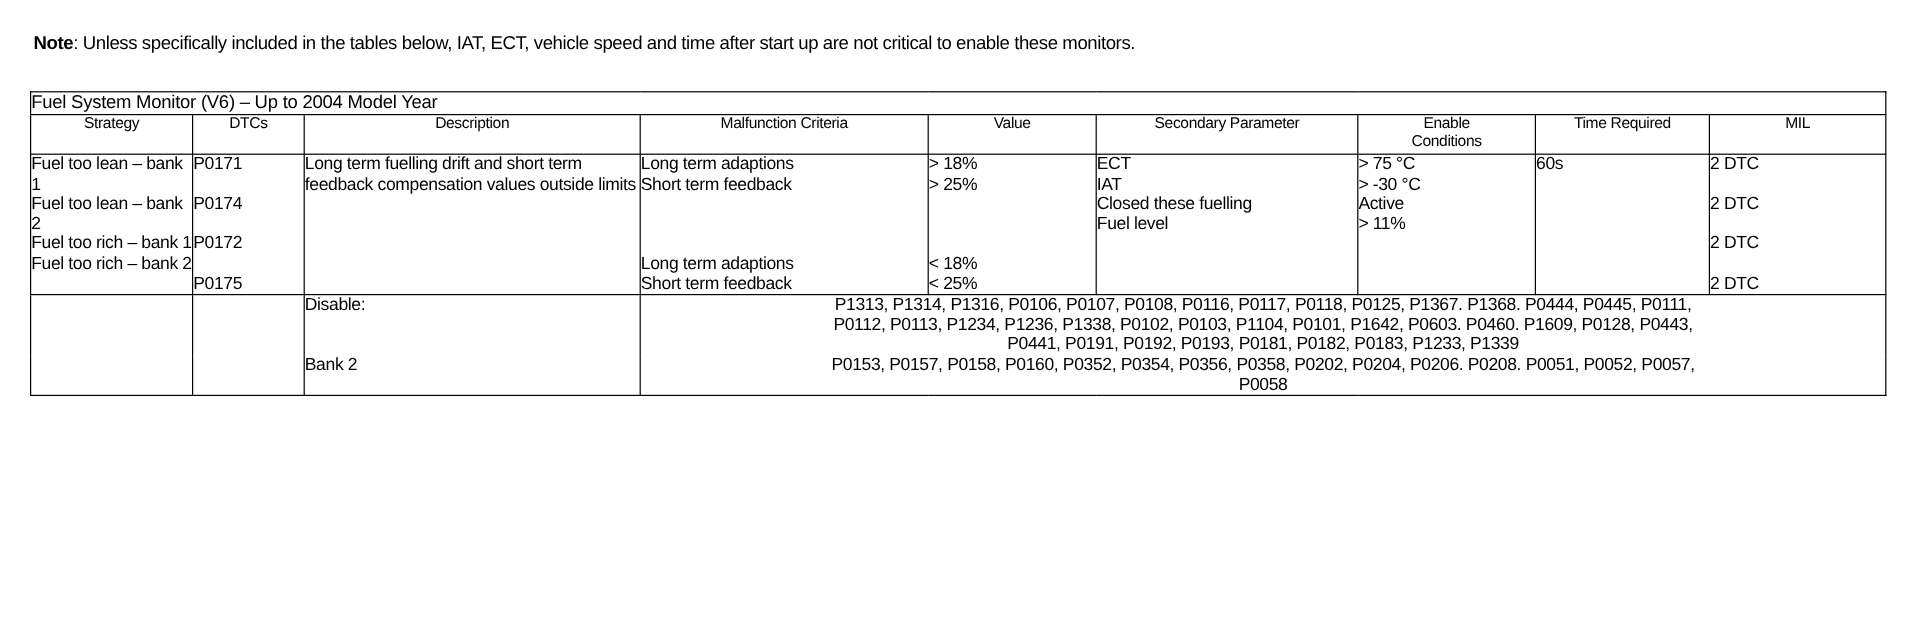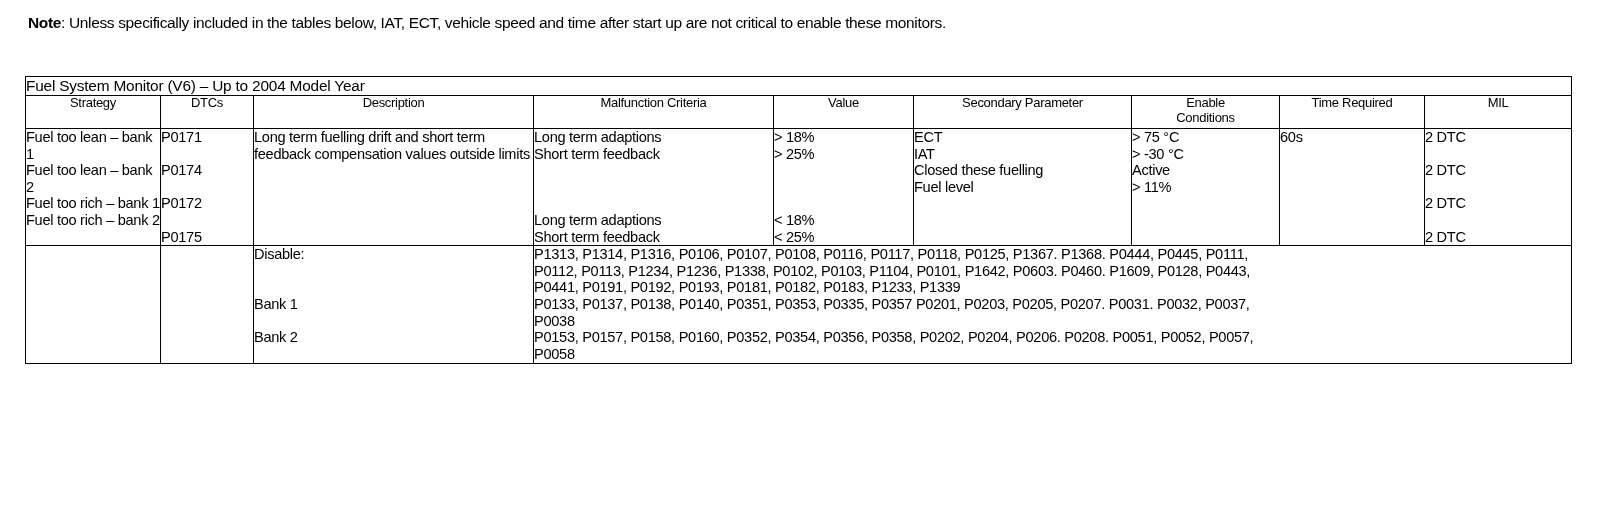--- a/index.html
+++ b/index.html
@@ -12,21 +12,21 @@
     height: 518px;
     font-family: "Liberation Sans", sans-serif;
     color: #000000;
     overflow: hidden;
     position: relative;
   }
 
   .note {
     position: absolute;
     left: 28px;
-    top: 14px;
+    top: 28px;
     font-size: 15.5px;
     letter-spacing: -0.35px;
     white-space: nowrap;
   }
   .note b { font-weight: bold; }
 
   .table-wrap {
     position: absolute;
     left: 25px;
     top: 76px;
@@ -74,20 +74,21 @@
   
   .stack-row { line-height: 1.135; }
 
   .body-rowline { line-height: 1.135; }
 
   .blank-line { display: block; height: 16.6px; }
 
   .dtc-list {
     line-height: 1.14;
     padding: 1px 2px 1px 3px;
+    text-align: center;
   }
 
   .seg-label {
     padding: 1px 2px 1px 3px;
     line-height: 1.14;
     white-space: nowrap;
     margin-top: 48px;
   }
 </style>
 </head>
@@ -203,29 +204,20 @@
       <td style="border-top:none;border-bottom:none"></td>
       <td style="border-top:none;border-bottom:none"></td>
       <td class="seg-label" style="border-top:none;border-bottom:none">Disable:</td>
       <td class="dtc-list" colspan="6" style="border-top:none;border-bottom:none">
         <div>P1313, P1314, P1316, P0106, P0107, P0108, P0116, P0117, P0118, P0125, P1367. P1368. P0444, P0445, P0111,</div>
         <div>P0112, P0113, P1234, P1236, P1338, P0102, P0103, P1104, P0101, P1642, P0603. P0460. P1609, P0128, P0443,</div>
         <div>P0441, P0191, P0192, P0193, P0181, P0182, P0183, P1233, P1339</div>
       </td>
     </tr>
 
-    <tr>
-      <td style="border-top:none;border-bottom:none"></td>
-      <td style="border-top:none;border-bottom:none"></td>
-      <td class="seg-label" style="border-top:none;border-bottom:none">Bank 1</td>
-      <td class="dtc-list" colspan="6" style="border-top:none;border-bottom:none">
-        <div>P0133, P0137, P0138, P0140, P0351, P0353, P0335, P0357 P0201, P0203, P0205, P0207. P0031. P0032, P0037,</div>
-        <div>P0038</div>
-      </td>
-    </tr>
 
     <tr>
       <td style="border-top:none"></td>
       <td style="border-top:none"></td>
       <td class="seg-label" style="border-top:none">Bank 2</td>
       <td class="dtc-list" colspan="6" style="border-top:none">
         <div>P0153, P0157, P0158, P0160, P0352, P0354, P0356, P0358, P0202, P0204, P0206. P0208. P0051, P0052, P0057,</div>
         <div>P0058</div>
       </td>
     </tr>

